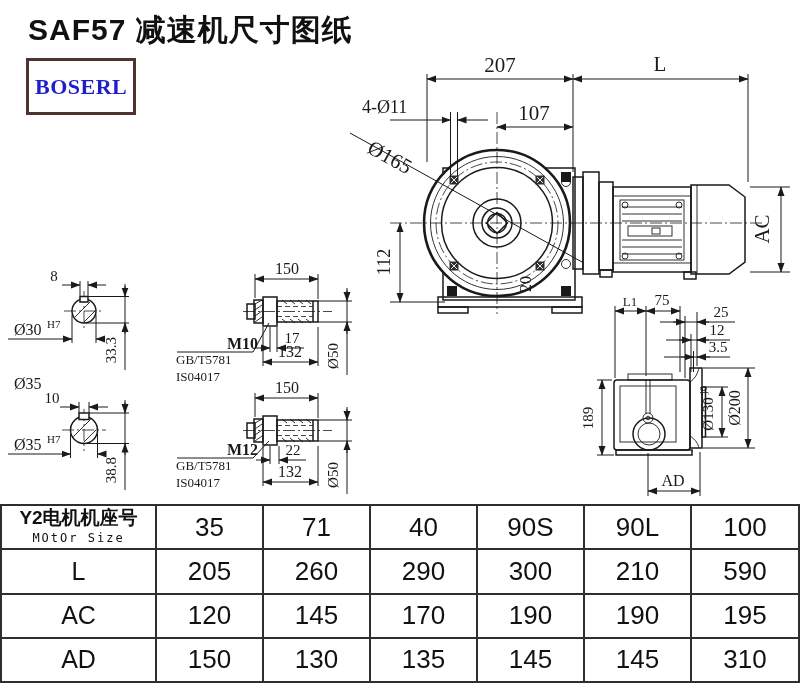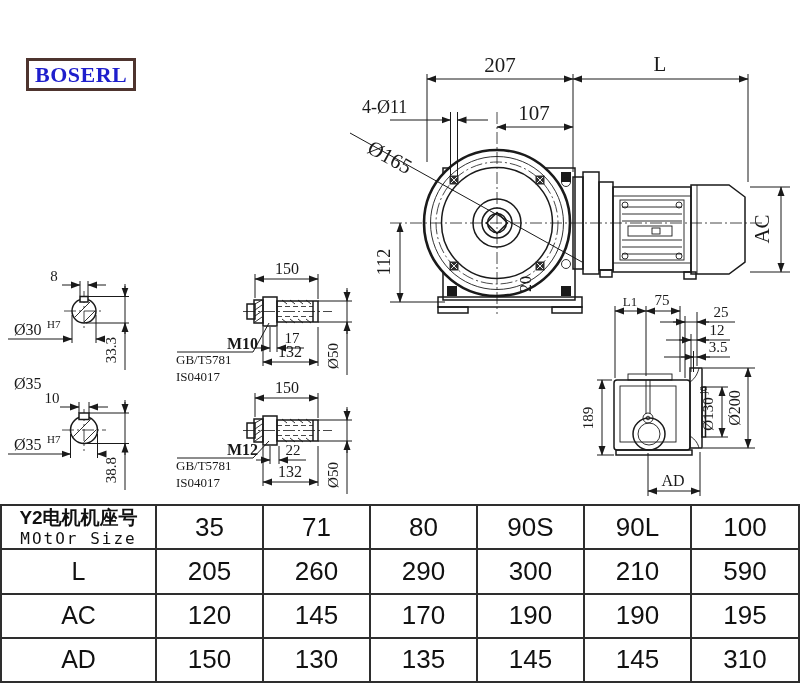--- a/index.html
+++ b/index.html
@@ -1,20 +1,20 @@
 <!DOCTYPE html>
 <html><head>
 <meta charset="utf-8">
 <style>
   html,body{margin:0;padding:0;background:#ffffff;width:800px;height:684px;overflow:hidden;
             font-family:"Liberation Sans","DejaVu Sans",sans-serif;}
   #stage{position:relative;width:800px;height:684px;background:#fff;}
   #title{position:absolute;left:28px;top:10px;font-size:30px;font-weight:bold;color:#111;
          letter-spacing:1px;white-space:nowrap;}
-  #logo{position:absolute;left:26px;top:58px;border:3px solid #4e342e;padding:0 6px;
+  #logo{position:absolute;left:26px;top:58px;border:3px solid #4e342e;padding:12px 6px;
         background:#fff;}
   #logo span{font-family:"Liberation Serif","DejaVu Serif",serif;font-weight:bold;
         font-size:22px;color:#1e1ecc;letter-spacing:0.5px;line-height:27px;}
   svg{position:absolute;left:0;top:0;}
   svg text{font-family:"Liberation Serif","DejaVu Serif",serif;fill:#1a1a1a;}
   .t20{font-size:21px;} .t18{font-size:18px;} .t16{font-size:16px;}
   .t15{font-size:15px;} .t13{font-size:13px;} .t11{font-size:11px;} .t10{font-size:10px;}
   .bold{font-weight:bold;}
   .geo{stroke:#1a1a1a;fill:none;stroke-width:1.5;}
   .geo2{stroke:#1a1a1a;fill:none;stroke-width:2.6;}
@@ -23,28 +23,29 @@
   .cl{stroke:#1a1a1a;fill:none;stroke-width:0.8;stroke-dasharray:12 3 2 3;}
   .hid{stroke:#1a1a1a;fill:none;stroke-width:0.8;stroke-dasharray:5 3;}
   .wfill{fill:#ffffff;}
   #dtable{position:absolute;left:0;top:504px;width:800px;height:180px;}
   table{border-collapse:collapse;width:798px;height:179px;table-layout:fixed;}
   td{border:2px solid #2e2e2e;text-align:center;vertical-align:middle;color:#111;
      font-size:26px;padding:0;}
   tr{height:25%;}
   .hcell div:first-child{font-size:19px;font-weight:bold;line-height:22px;}
   .hcell div:last-child{font-family:"DejaVu Sans Mono","Liberation Mono",monospace;
-     font-size:16px;letter-spacing:2px;line-height:19px;}
+     font-size:12px;letter-spacing:2px;line-height:19px;}
   .rowlab{font-size:25px;}
 </style>
 </head>
 <body>
 
 <div id="stage">
 
+  <div id="title">SAF57 减速机尺寸图纸</div>
   <div id="logo">
     <span>BOSERL</span>
   </div>
 
   <svg width="800" height="505" viewBox="0 0 800 505">
     <defs>
       <marker id="ar" viewBox="0 0 10 10" refX="9" refY="5" markerWidth="10" markerHeight="10" orient="auto-start-reverse">
           <path d="M0,1.5 L9.5,5 L0,8.5 z" fill="#1a1a1a"></path>
         </marker>
       <clipPath id="cs1">
@@ -378,21 +379,21 @@
           <col style="width:108px">
       </colgroup>
       <tbody>
           <tr>
         <td class="hcell">
           <div>Y2电机机座号</div>
           <div>MOtOr Size</div>
         </td>
         <td>35</td>
         <td>71</td>
-        <td>80</td>
+        <td>40</td>
         <td>90S</td>
         <td>90L</td>
         <td>100</td>
       </tr>
       <tr>
         <td class="rowlab">L</td>
         <td>205</td>
         <td>260</td>
         <td>290</td>
         <td>300</td>

